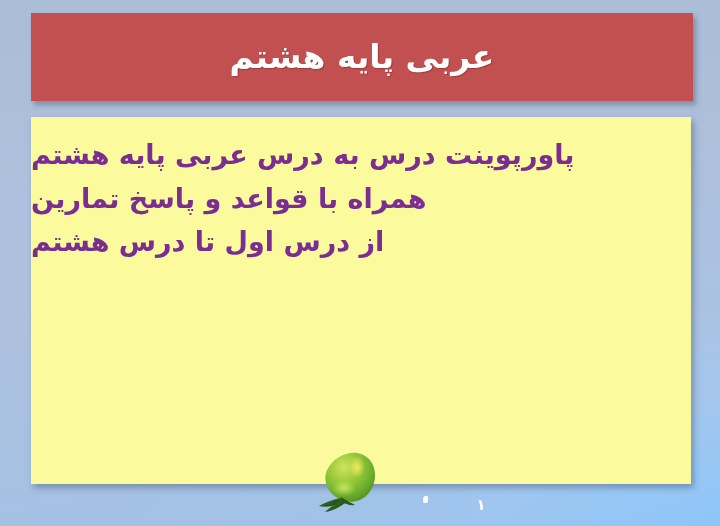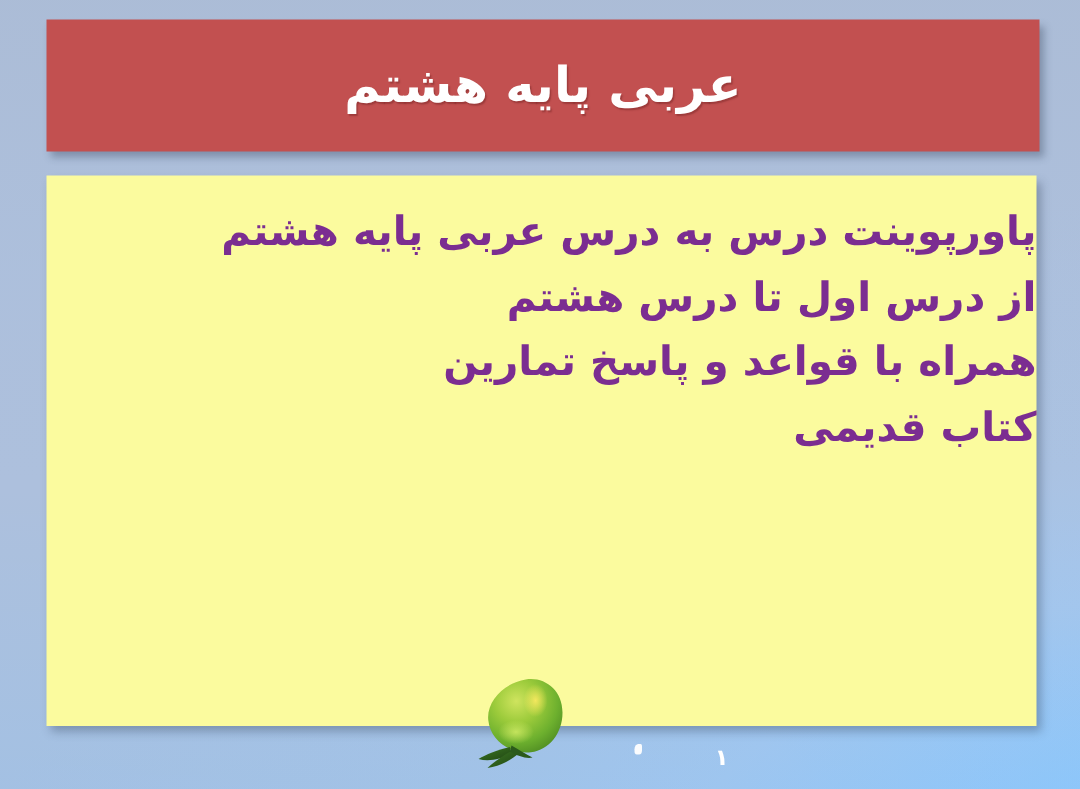--- a/index.html
+++ b/index.html
@@ -77,21 +77,21 @@
     width: 100%;
     direction: rtl;
     text-align: center;
   }
   .body-line {
     color: #7b2d91;
     font-size: 27px;
     font-weight: bold;
     direction: rtl;
     line-height: 1.62;
-    text-align: right;
+    text-align: left;
     white-space: nowrap;
   }
   .body-line.spacer-line {
     height: 48px;
   }
 
   
   #speck {
     position: absolute;
     left: 392px;
@@ -134,23 +134,22 @@
   <div id="bg-sheen"></div>
 
   <div id="title-banner">
     <div id="title-text">عربی پایه هشتم</div>
   </div>
 
   <div id="content-card">
 
     <div id="body-lines">
       <div class="body-line">پاورپوینت درس به درس عربی پایه هشتم</div>
+      <div class="body-line">همراه با قواعد و پاسخ تمارین</div>
       <div class="body-line">از درس اول تا درس هشتم</div>
-      <div class="body-line">همراه با قواعد و پاسخ تمارین</div>
-      <div class="body-line">کتاب قدیمی</div>
       <div class="body-line spacer-line"></div>
     </div>
 
     <div id="speck"></div>
   </div>
 
   <svg id="apple" viewBox="0 0 64 66" aria-hidden="true">
     <defs>
       <radialGradient id="appleGrad" cx="38%" cy="30%" r="78%">
         <stop offset="0%" stop-color="#cfe45e"></stop>

